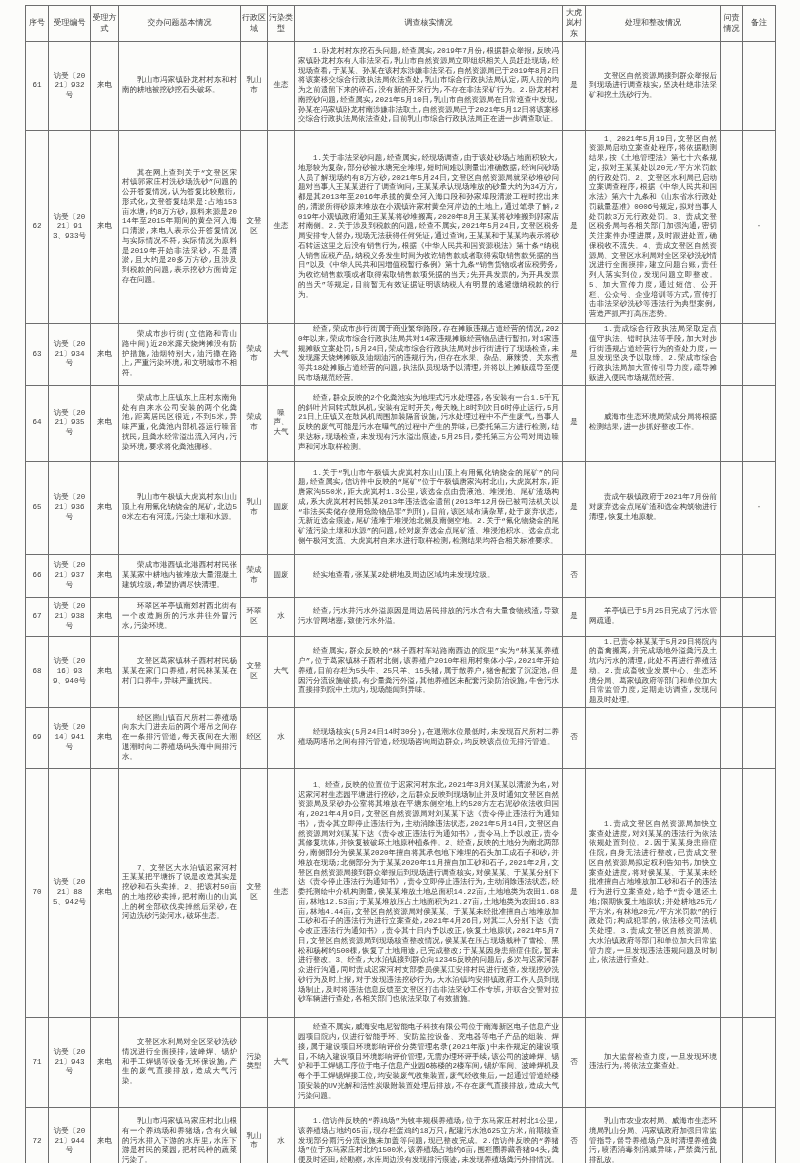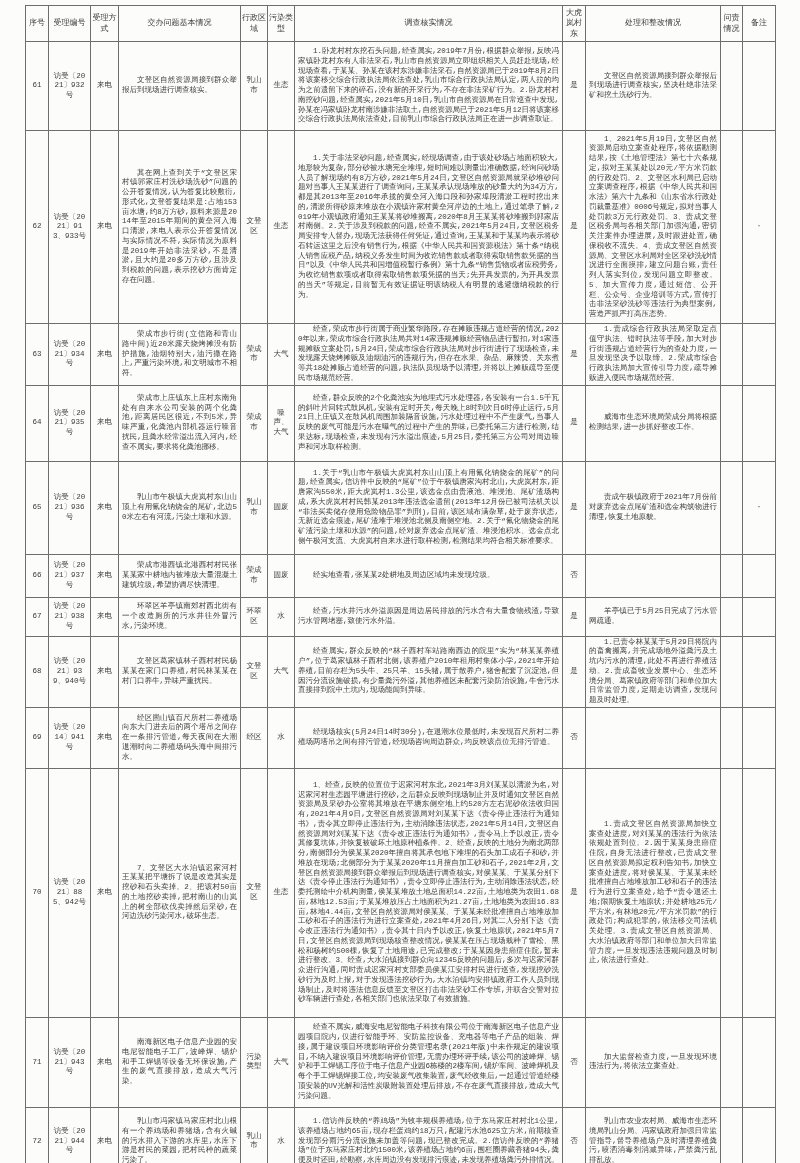--- a/index.html
+++ b/index.html
@@ -69,21 +69,21 @@
           <th>处理和整改情况</th>
           <th>问责情况</th>
           <th>备注</th>
         </tr>
     </thead>
     <tbody id="table-body">
         <tr style="height: 89px;">
           <td class="c">61</td>
           <td class="c">访受〔2021〕932号</td>
           <td class="c">来电</td>
-          <td class="j">文登区自然资源局接到群众举报后到现场进行调查核实。</td>
+          <td class="j">乳山市冯家镇卧龙村村东和村南的耕地被挖砂挖石头破坏。</td>
           <td class="c">乳山市</td>
           <td class="c">生态</td>
           <td class="j">1.卧龙村村东挖石头问题,经查属实,2019年7月份,根据群众举报,反映冯家镇卧龙村东有人非法采石,乳山市自然资源局立即组织相关人员赶赴现场,经现场查看,于某某、孙某在该村东涉嫌非法采石,自然资源局已于2019年8月2日将该案移交综合行政执法局依法查处,乳山市综合行政执法局认定,两人拉的均为之前遗留下来的碎石,没有新的开采行为,不存在非法采矿行为。2.卧龙村村南挖砂问题,经查属实,2021年5月10日,乳山市自然资源局在日常巡查中发现,孙某在冯家镇卧龙村南涉嫌非法取土,自然资源局已于2021年5月12日将该案移交综合行政执法局依法查处,目前乳山市综合行政执法局正在进一步调查取证。</td>
           <td class="c">是</td>
           <td class="j">文登区自然资源局接到群众举报后到现场进行调查核实,坚决杜绝非法采矿和挖土洗砂行为。</td>
           <td class="c"></td>
           <td class="c"></td>
         </tr>
         <tr style="height: 193px;">
           <td class="c">62</td>
@@ -108,21 +108,21 @@
           <td class="j">经查,荣成市步行街属于商业繁华路段,存在摊贩违规占道经营的情况,2020年以来,荣成市综合行政执法局共对14家违规摊贩经营物品进行暂扣,对1家违规摊贩立案处罚,5月24日,荣成市综合行政执法局对步行街进行了现场检查,未发现露天烧烤摊贩及油烟油污的违规行为,但存在水果、杂品、麻辣烫、关东煮等共18处摊贩占道经营的问题,执法队员现场予以清理,并将以上摊贩疏导至便民市场规范经营。</td>
           <td class="c">是</td>
           <td class="j">1.责成综合行政执法局采取定点值守执法、错时执法等手段,加大对步行街违规占道经营行为的查处力度,一旦发现坚决予以取缔。2.荣成市综合行政执法局加大宣传引导力度,疏导摊贩进入便民市场规范经营。</td>
           <td class="c"></td>
           <td class="c"></td>
         </tr>
         <tr style="height: 76px;">
           <td class="c">64</td>
           <td class="c">访受〔2021〕935号</td>
           <td class="c">来电</td>
-          <td class="j">荣成市上庄镇东上庄村东南角处有自来水公司安装的两个化粪池,距离居民区很近,不到5米,异味严重,化粪池内部机器运行噪音扰民,且粪水经常溢出流入河内,经查不属实,要求将化粪池挪移。</td>
+          <td class="j">荣成市上庄镇东上庄村东南角处有自来水公司安装的两个化粪池,距离居民区很近,不到5米,异味严重,化粪池内部机器运行噪音扰民,且粪水经常溢出流入河内,污染环境,要求将化粪池挪移。</td>
           <td class="c">荣成市</td>
           <td class="c">噪声、大气</td>
           <td class="j">经查,群众反映的2个化粪池实为地埋式污水处理器,各安装有一台1.5千瓦的斜叶片回转式鼓风机,安装有定时开关,每天晚上8时到次日6时停止运行,5月21日上庄镇又在鼓风机周围加装隔音设施,污水处理过程中不产生废气,当事人反映的废气可能是污水在曝气的过程中产生的异味,已委托第三方进行检测,结果达标,现场检查,未发现有污水溢出痕迹,5月25日,委托第三方公司对周边噪声和河水取样检测。</td>
           <td class="c">是</td>
           <td class="j">威海市生态环境局荣成分局将根据检测结果,进一步抓好整改工作。</td>
           <td class="c"></td>
           <td class="c"></td>
         </tr>
         <tr style="height: 93px;">
           <td class="c">65</td>
@@ -158,21 +158,21 @@
           <td class="c">环翠区</td>
           <td class="c">水</td>
           <td class="j">经查,污水井污水外溢原因是周边居民排放的污水含有大量食物残渣,导致污水管网堵塞,致使污水外溢。</td>
           <td class="c">是</td>
           <td class="j">羊亭镇已于5月25日完成了污水管网疏通。</td>
           <td class="c"></td>
           <td class="c"></td>
         </tr>
         <tr style="height: 70px;">
           <td class="c">68</td>
-          <td class="c">访受〔2021〕939、940号</td>
+          <td class="c">访受〔2016〕939、940号</td>
           <td class="c">来电</td>
           <td class="j">文登区葛家镇林子西村村民杨某某在家门口养殖,村民林某某在村门口养牛,异味严重扰民。</td>
           <td class="c">文登区</td>
           <td class="c">大气</td>
           <td class="j">经查属实,群众反映的“林子西村车站路南西边的院里”实为“林某某养殖户”,位于葛家镇林子西村北侧,该养殖户2010年租用村集体小学,2021年开始养殖,目前存栏为5头牛、25只羊、15头猪,属于散养户,猪舍配套了沉淀池,但因污分流设施破损,有少量粪污外溢,其他养殖区未配套污染防治设施,牛舍污水直接排到院中土坑内,现场能闻到异味。</td>
           <td class="c">是</td>
           <td class="j">1.已责令林某某于5月29日将院内的畜禽搬离,并完成场地外溢粪污及土坑内污水的清理,此处不再进行养殖活动。2.责成畜牧业发展中心、生态环境分局、葛家镇政府等部门和单位加大日常监管力度,定期走访调查,发现问题及时处理。</td>
           <td class="c"></td>
           <td class="c"></td>
         </tr>
@@ -199,21 +199,21 @@
           <td class="j">1、经查,反映的位置位于迟家河村东北,2021年3月刘某某以清淤为名,对迟家河村生态园平塘进行挖砂,之后群众反映到现场制止并及时通知文登区自然资源局及采砂办公室将其堆放在平塘东侧空地上约520方左右泥砂依法收归国有,2021年4月9日,文登区自然资源局对刘某某下达《责令停止违法行为通知书》,责令其立即停止违法行为,主动消除违法状态,2021年5月14日,文登区自然资源局对刘某某下达《责令改正违法行为通知书》,责令马上予以改正,责令其修复坑体,并恢复被破坏土地原种植条件。2、经查,反映的土地分为南北两部分,南侧部分为侯某某2020年擅自将其承包地下堆埋的石头加工成石子和砂,并堆放在现场;北侧部分为于某某2020年11月擅自加工砂和石子,2021年2月,文登区自然资源局接到群众举报后到现场进行调查核实,对侯某某、于某某分别下达《责令停止违法行为通知书》,责令立即停止违法行为,主动消除违法状态,经委托测绘中介机构测量,侯某某堆放土地总面积14.22亩,土地地类为农田1.68亩,林地12.53亩;于某某堆放压占土地面积为21.27亩,土地地类为农田16.83亩,林地4.44亩,文登区自然资源局对侯某某、于某某未经批准擅自占地堆放加工砂和石子的违法行为进行立案查处,2021年4月26日,对其二人分别下达《责令改正违法行为通知书》,责令其十日内予以改正,恢复土地原状,2021年5月7日,文登区自然资源局到现场核查整改情况,侯某某在压占现场栽种了雪松、黑松和杨树约500棵,恢复了土地用途,已完成整改;于某某因身患癌症住院,暂未进行整改。3、经查,大水泊镇接到群众向12345反映的问题后,多次与迟家河群众进行沟通,同时责成迟家河村支部委员侯某江安排村民进行巡查,发现挖砂洗砂行为及时上报,对于发现违法挖砂行为,大水泊镇均安排镇政府工作人员到现场制止,及时将违法信息反馈至文登区打击非法采砂工作专班,并联合交警对拉砂车辆进行查处,各相关部门也依法采取了有效措施。</td>
           <td class="c">是</td>
           <td class="j">1.责成文登区自然资源局加快立案查处进度,对刘某某的违法行为依法依规处置到位。2.因于某某身患癌症住院,自身无法进行整改,已责成文登区自然资源局拟定权利告知书,加快立案查处进度,将对侯某某、于某某未经批准擅自占地堆放加工砂和石子的违法行为进行立案查处,给予“责令退还土地;限期恢复土地原状;并处耕地25元/平方米,有林地20元/平方米罚款”的行政处罚;构成犯罪的,依法移交司法机关处理。3.责成文登区自然资源局、大水泊镇政府等部门和单位加大日常监管力度,一旦发现违法违规问题及时制止,依法进行查处。</td>
           <td class="c"></td>
           <td class="c"></td>
         </tr>
         <tr style="height: 90px;">
           <td class="c">71</td>
           <td class="c">访受〔2021〕943号</td>
           <td class="c">来电</td>
-          <td class="j">南海新区电子信息产业园的安电尼智能电子工厂,波峰焊、锡炉和手工焊锡等设备无环保设施,产生的废气直接排放,造成大气污染。</td>
+          <td class="j">文登区水利局对全区采砂洗砂情况进行全面摸排,波峰焊、锡炉和手工焊锡等设备无环保设施,产生的废气直接排放,造成大气污染。</td>
           <td class="c">污染类型</td>
           <td class="c">大气</td>
           <td class="j">经查不属实,威海安电尼智能电子科技有限公司位于南海新区电子信息产业园项目院内,仅进行智能手环、安防监控设备、充电器等电子产品的组装、焊接,属于建设项目环境影响评价分类管理名录(2021年版)中未作规定的建设项目,不纳入建设项目环境影响评价管理,无需办理环评手续,该公司的波峰焊、锡炉和手工焊锡工序位于电子信息产业园6栋楼的2楼车间,锡炉车间、波峰焊机及每个手工焊锡焊接工位,均安装废气收集装置,废气经收集后,一起通过管道经楼顶安装的UV光解和活性炭吸附装置处理后排放,不存在废气直接排放,造成大气污染问题。</td>
           <td class="c">否</td>
           <td class="j">加大监督检查力度,一旦发现环境违法行为,将依法立案查处。</td>
           <td class="c"></td>
           <td class="c"></td>
         </tr>
         <tr style="height: 68px;">
           <td class="c">72</td>

